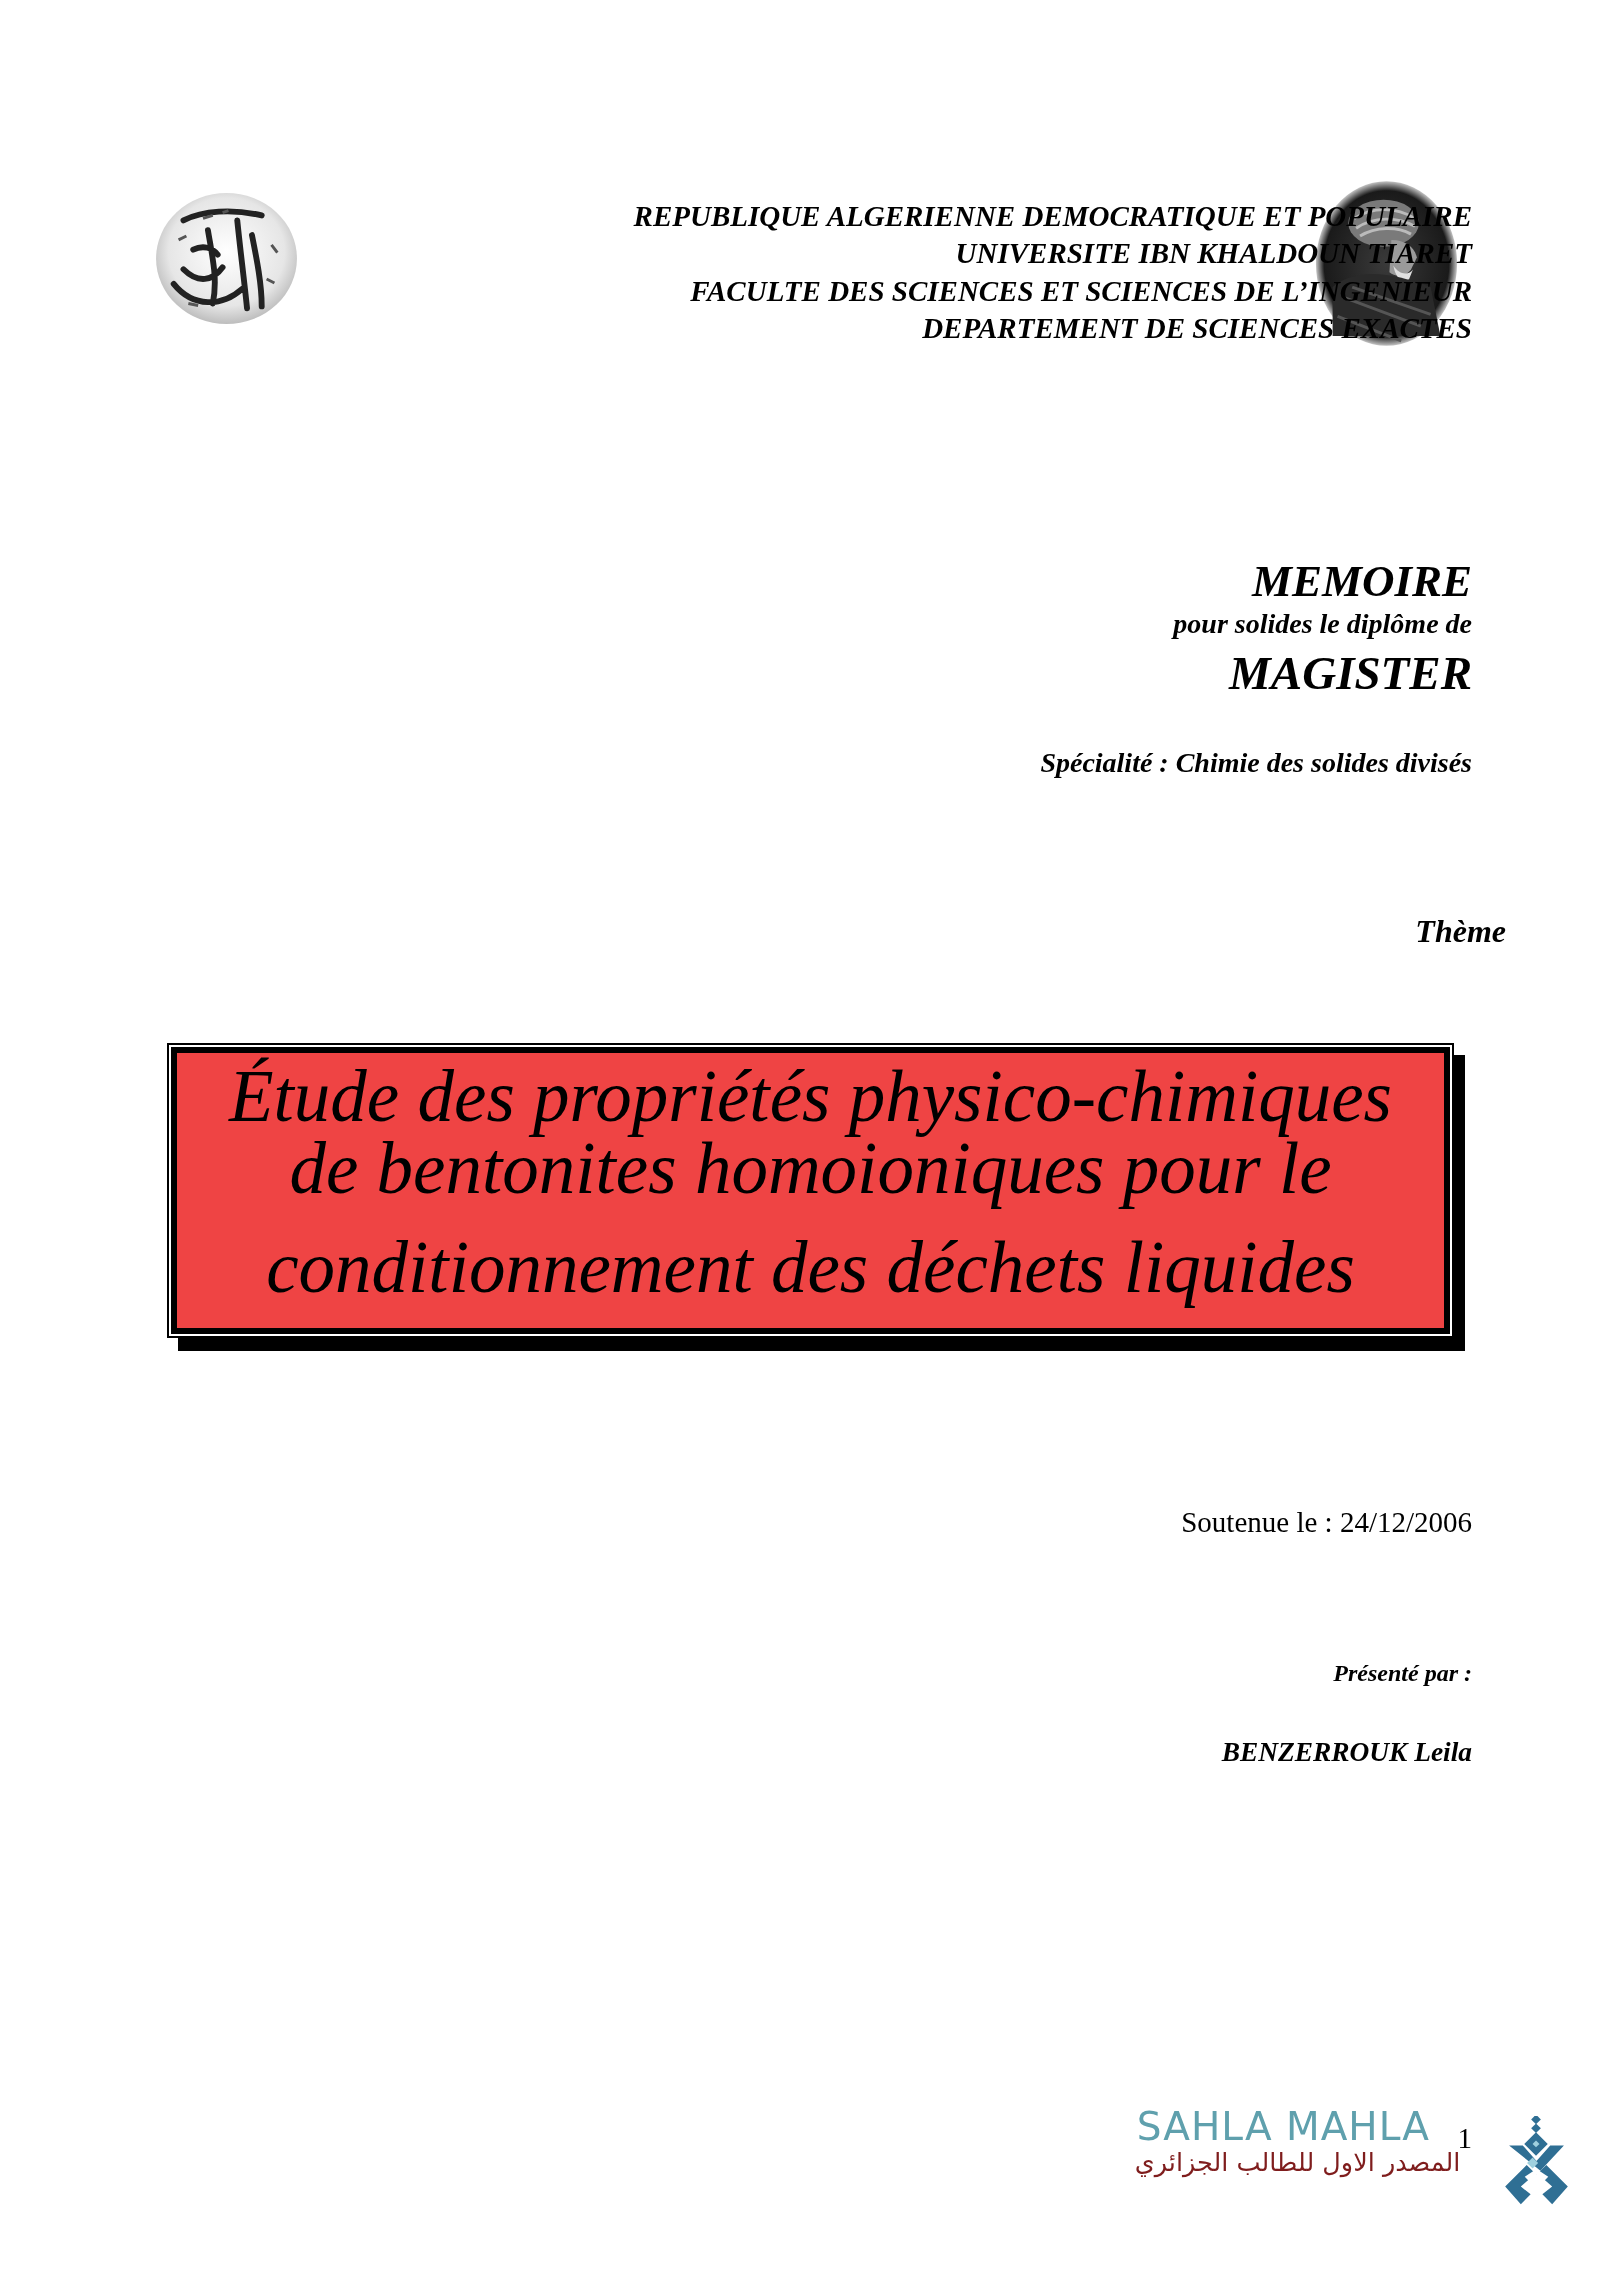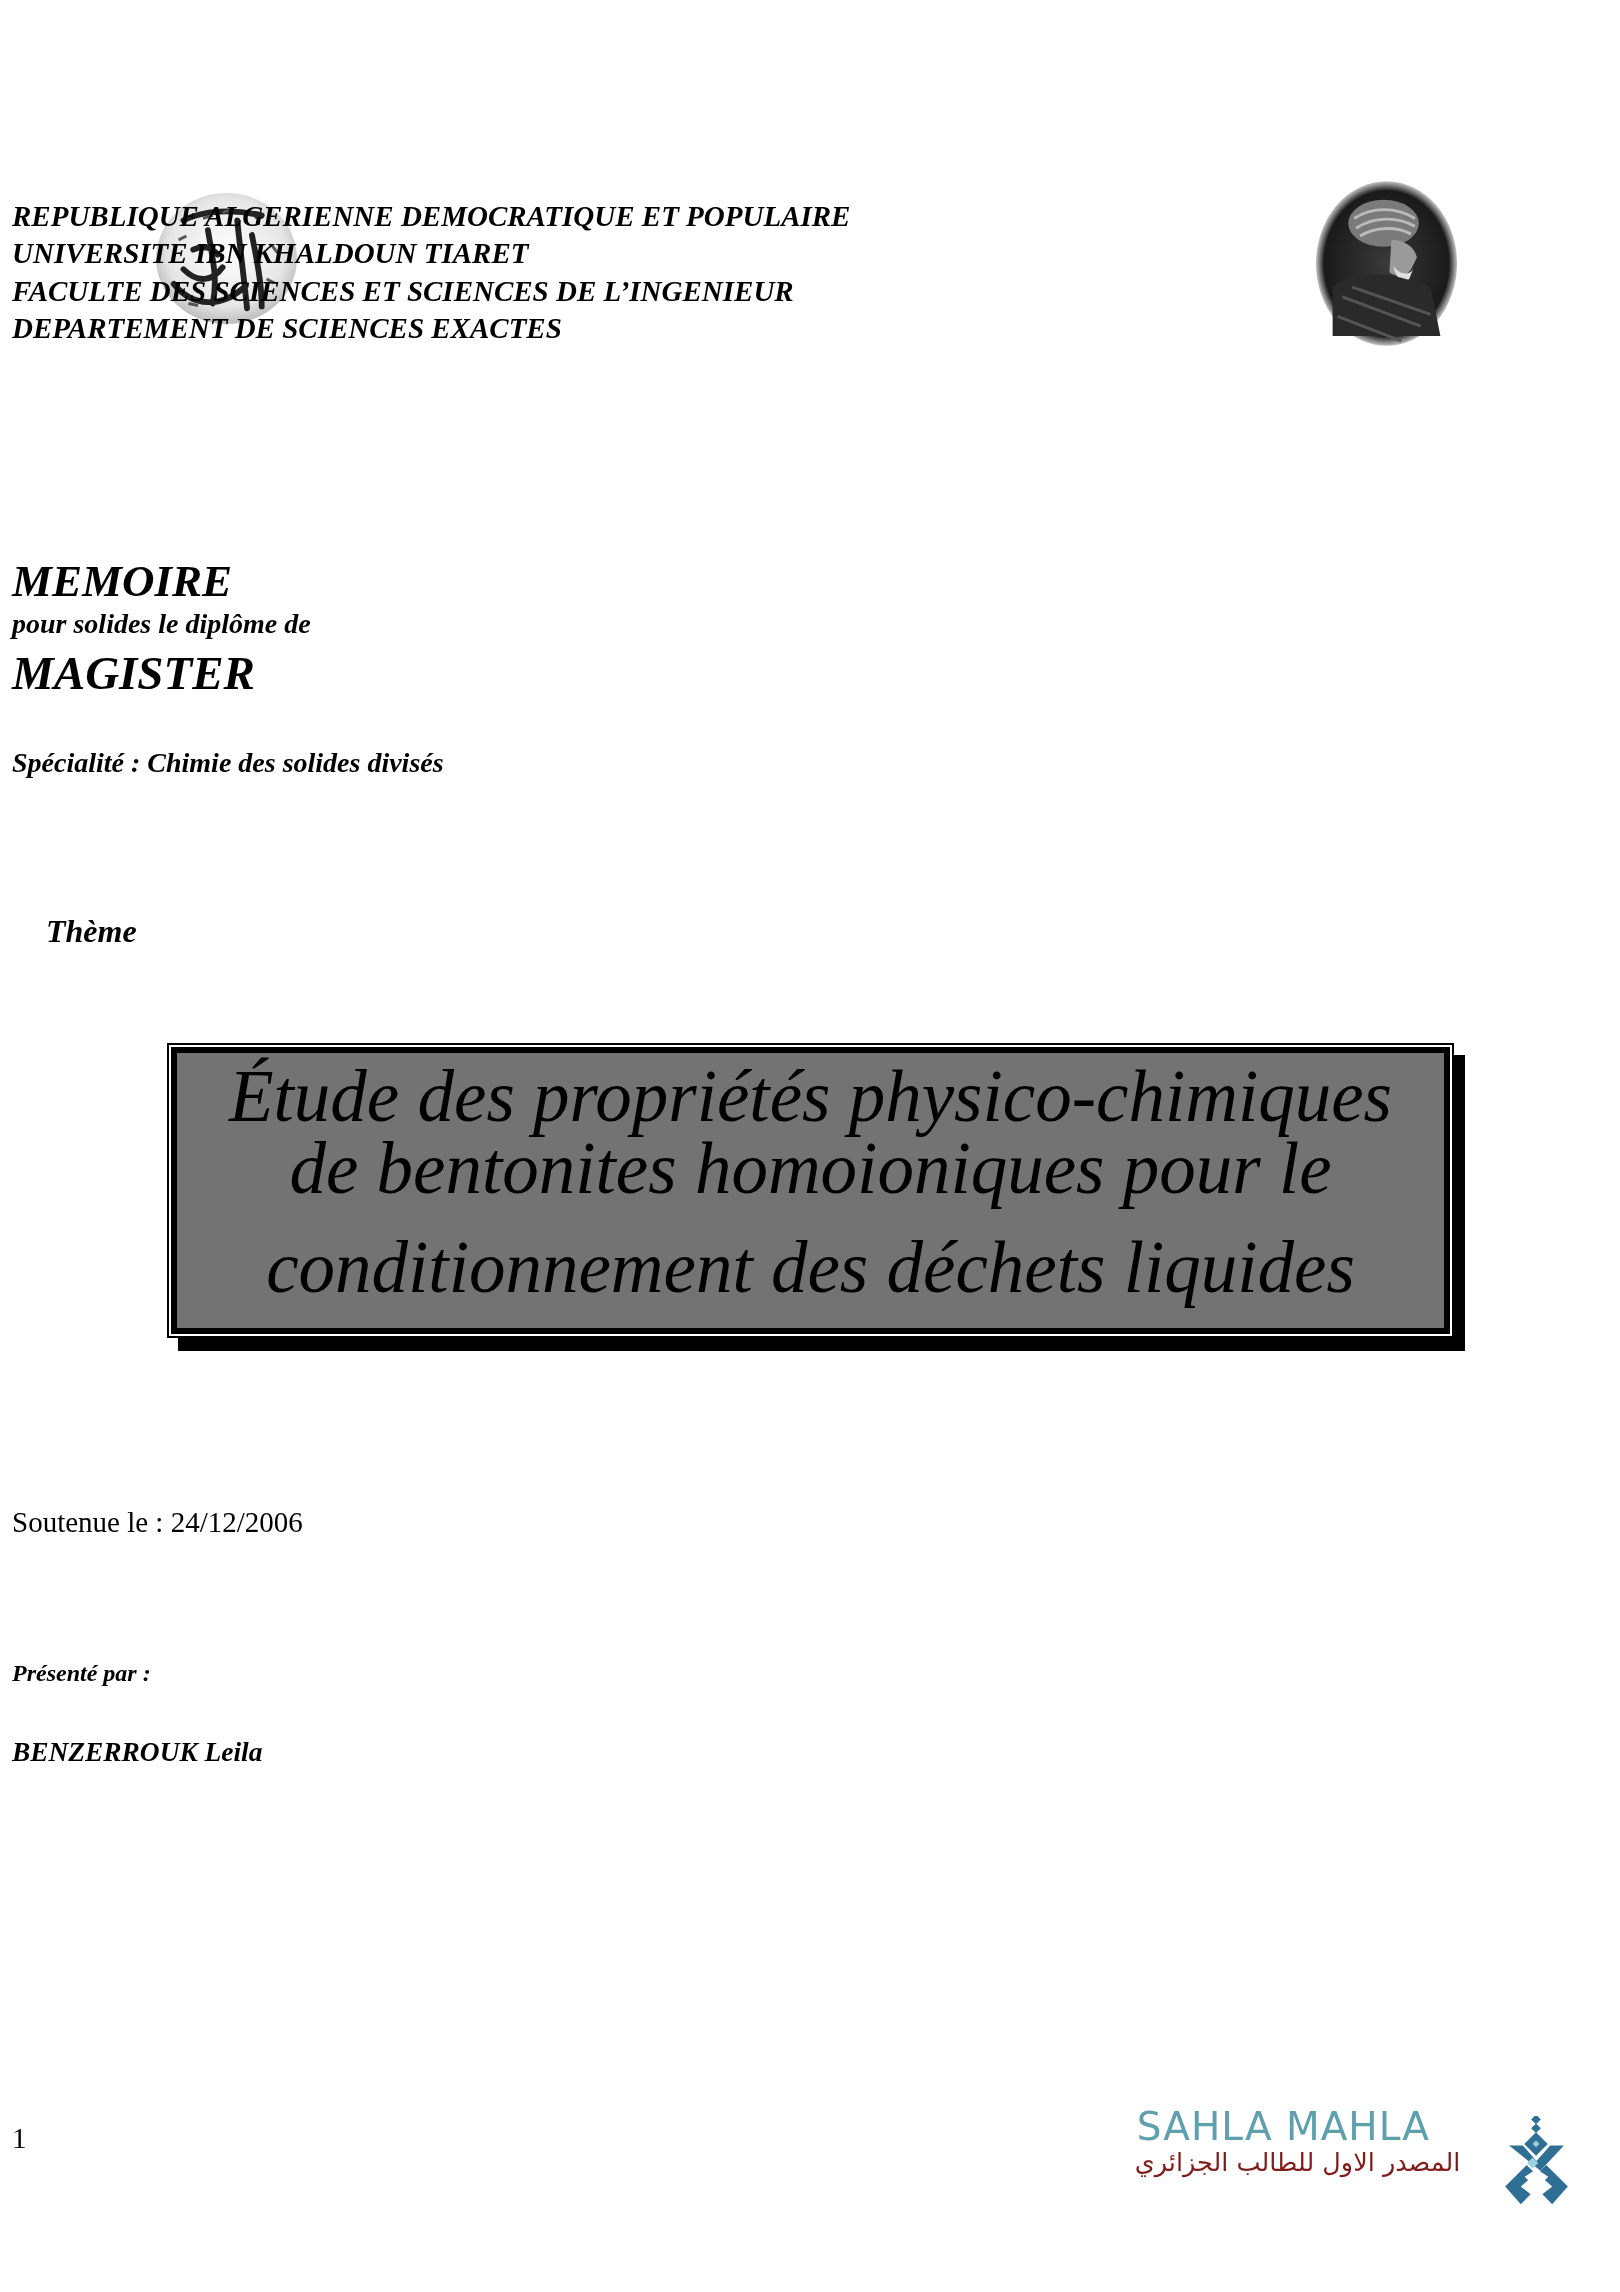--- a/index.html
+++ b/index.html
@@ -1,37 +1,37 @@
 <!DOCTYPE html>
 <html><head>
 <meta charset="utf-8">
 <style>
   html, body { margin: 0; padding: 0; background: #ffffff; }
   body { width: 1620px; height: 2293px; position: relative; overflow: hidden;
          font-family: "Liberation Serif", "DejaVu Serif", serif; color: #000; }
   .abs { position: absolute; }
-  .center-line { position: absolute; left: 12px; width: 1472px; text-align: left; white-space: nowrap; }
+  .center-line { position: absolute; left: 0; width: 1472px; text-align: right; white-space: nowrap; }
 
   
   .hdr { font-weight: bold; font-style: italic; font-size: 29px; line-height: 37px; }
   #logo-left { left: 154px; top: 191px; width: 145px; height: 135px; }
   #logo-right { left: 1313px; top: 179px; width: 147px; height: 169px; }
 
   .memoire { font-weight: bold; font-style: italic; font-size: 45px; }
   .sub { font-weight: bold; font-style: italic; font-size: 28px; }
   .magister { font-weight: bold; font-style: italic; font-size: 47px; }
   .spec { font-weight: bold; font-style: italic; font-size: 28px; }
   .theme { font-weight: bold; font-style: italic; font-size: 32px; padding-left: 34px; }
 
   
   #title-shadow { left: 178px; top: 1055px; width: 1287px; height: 296px; background: #000; }
   #title-outer { left: 167px; top: 1043px; width: 1283px; height: 291px;
                  border: 2px solid #000; background: #fff; }
   #title-inner { position: absolute; left: 2px; top: 2px; right: 2px; bottom: 2px;
-                 border: 6.9px solid #000; background: #737373; }
+                 border: 6.9px solid #000; background: #ef4444; }
   .title-line { position: absolute; left: 0; width: 100%; text-align: center;
                 font-style: italic; font-size: 73px; line-height: 86px; white-space: nowrap; }
 
   .soutenue { font-size: 29px; }
   .presente { font-weight: bold; font-style: italic; font-size: 24px; }
   .author { font-weight: bold; font-style: italic; font-size: 27.4px; }
   .pagenum { font-size: 29px; }
 
   
   #wm { left: 1127px; top: 2098px; width: 461px; height: 127px; }

